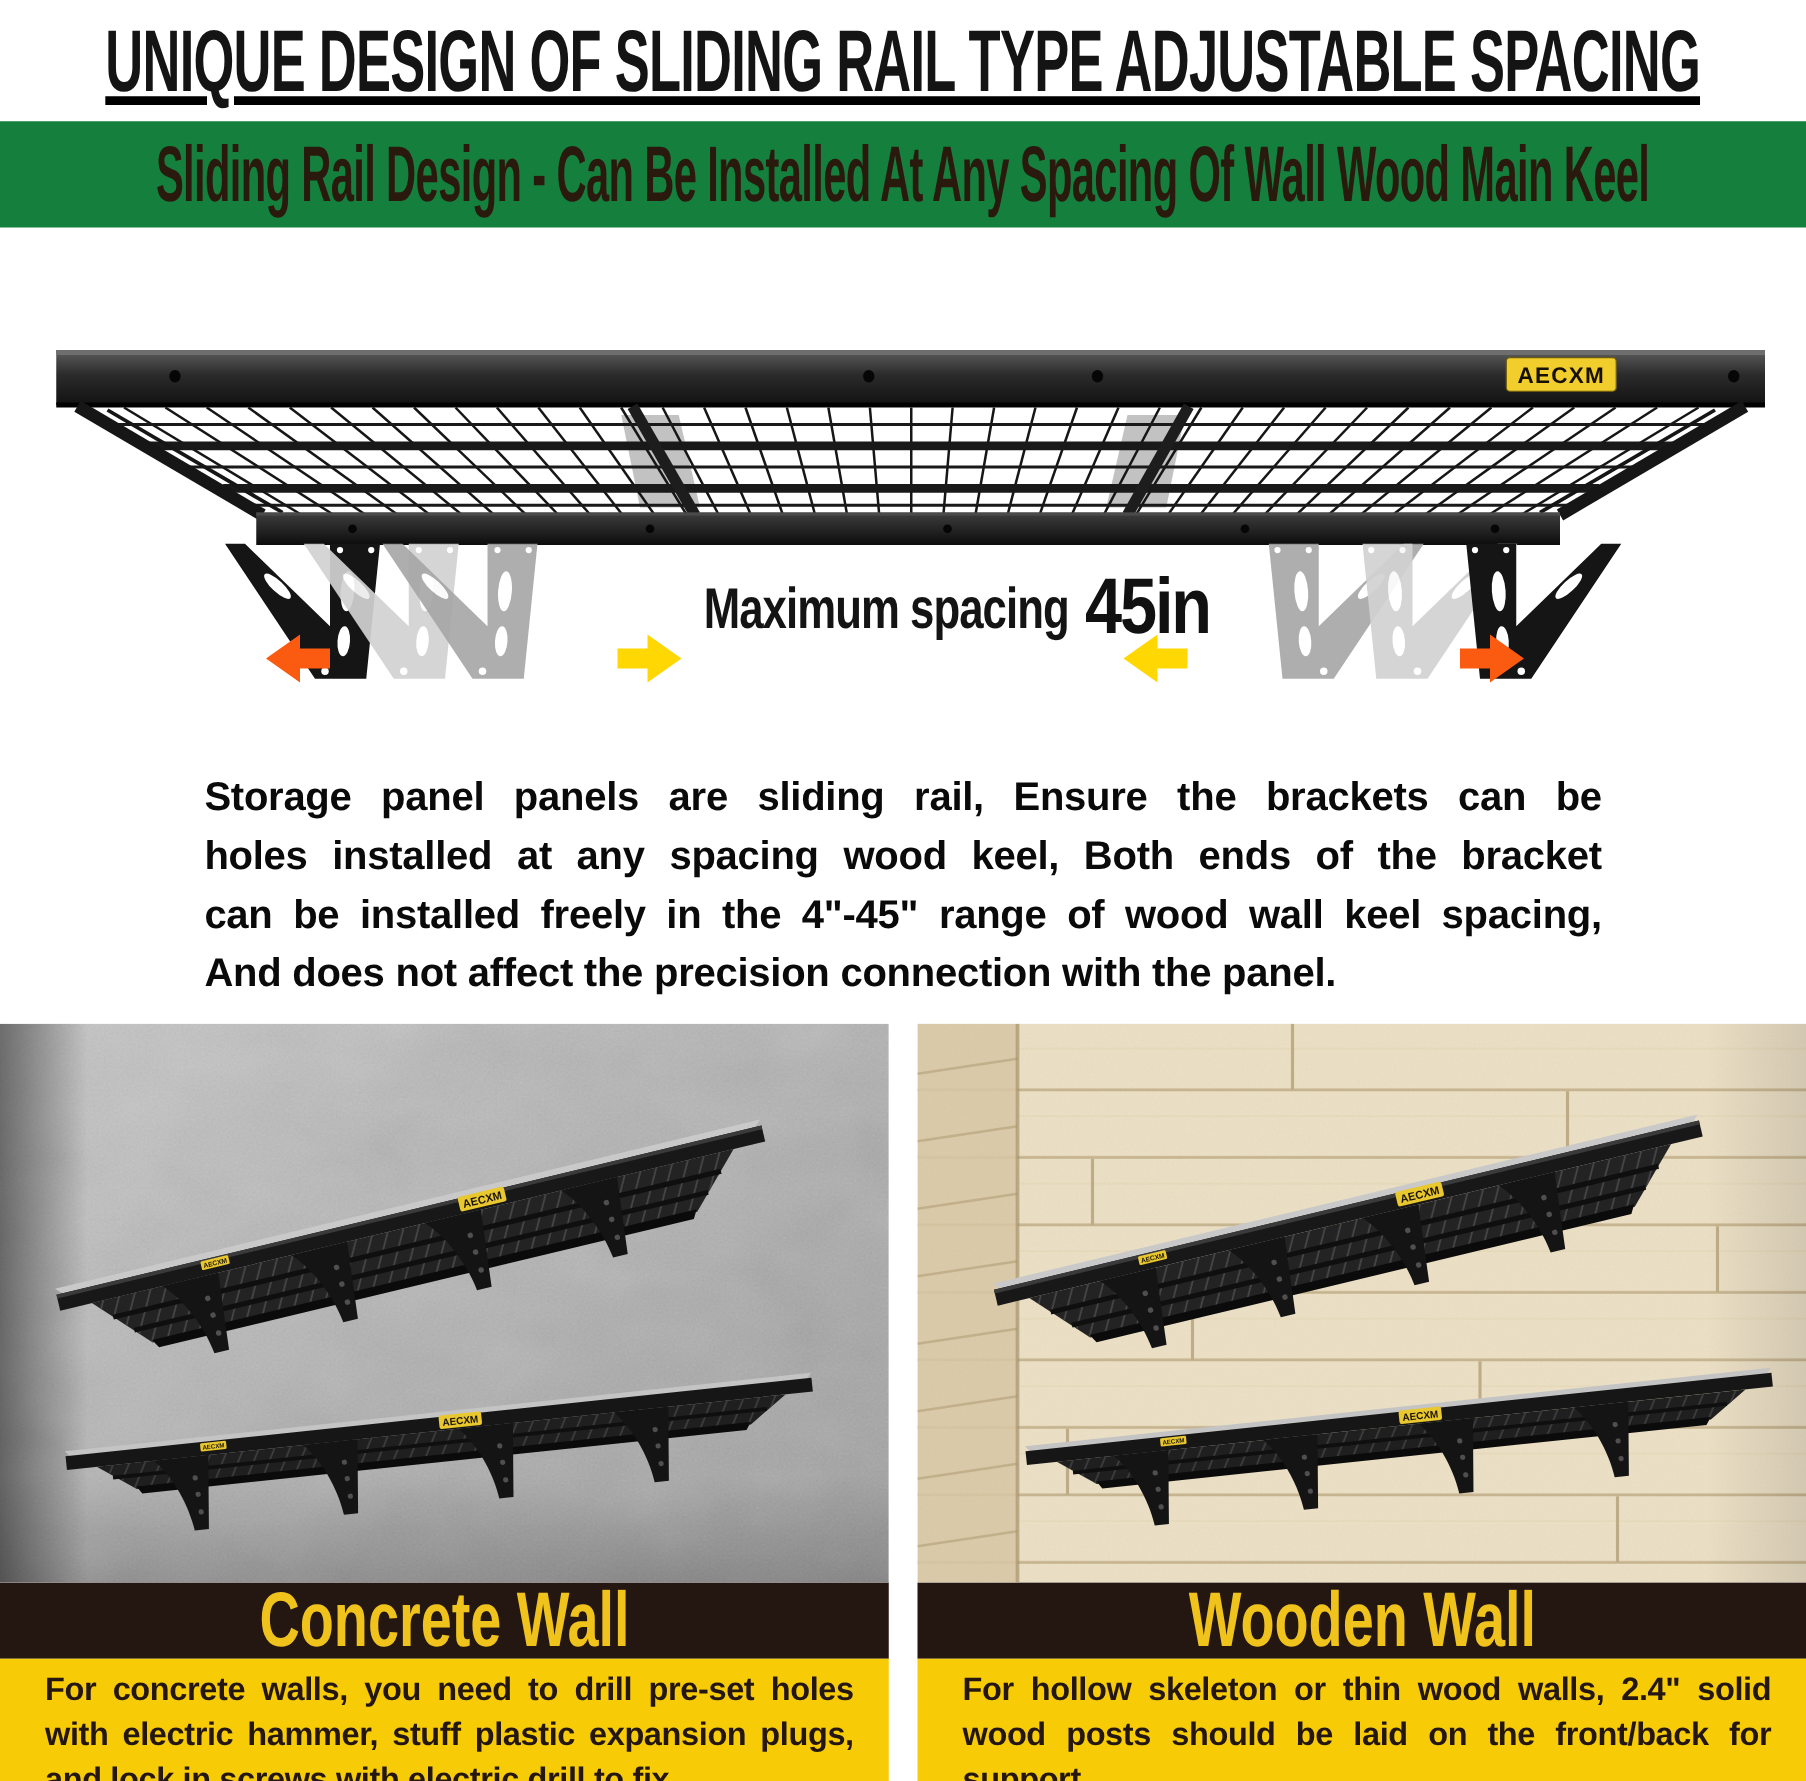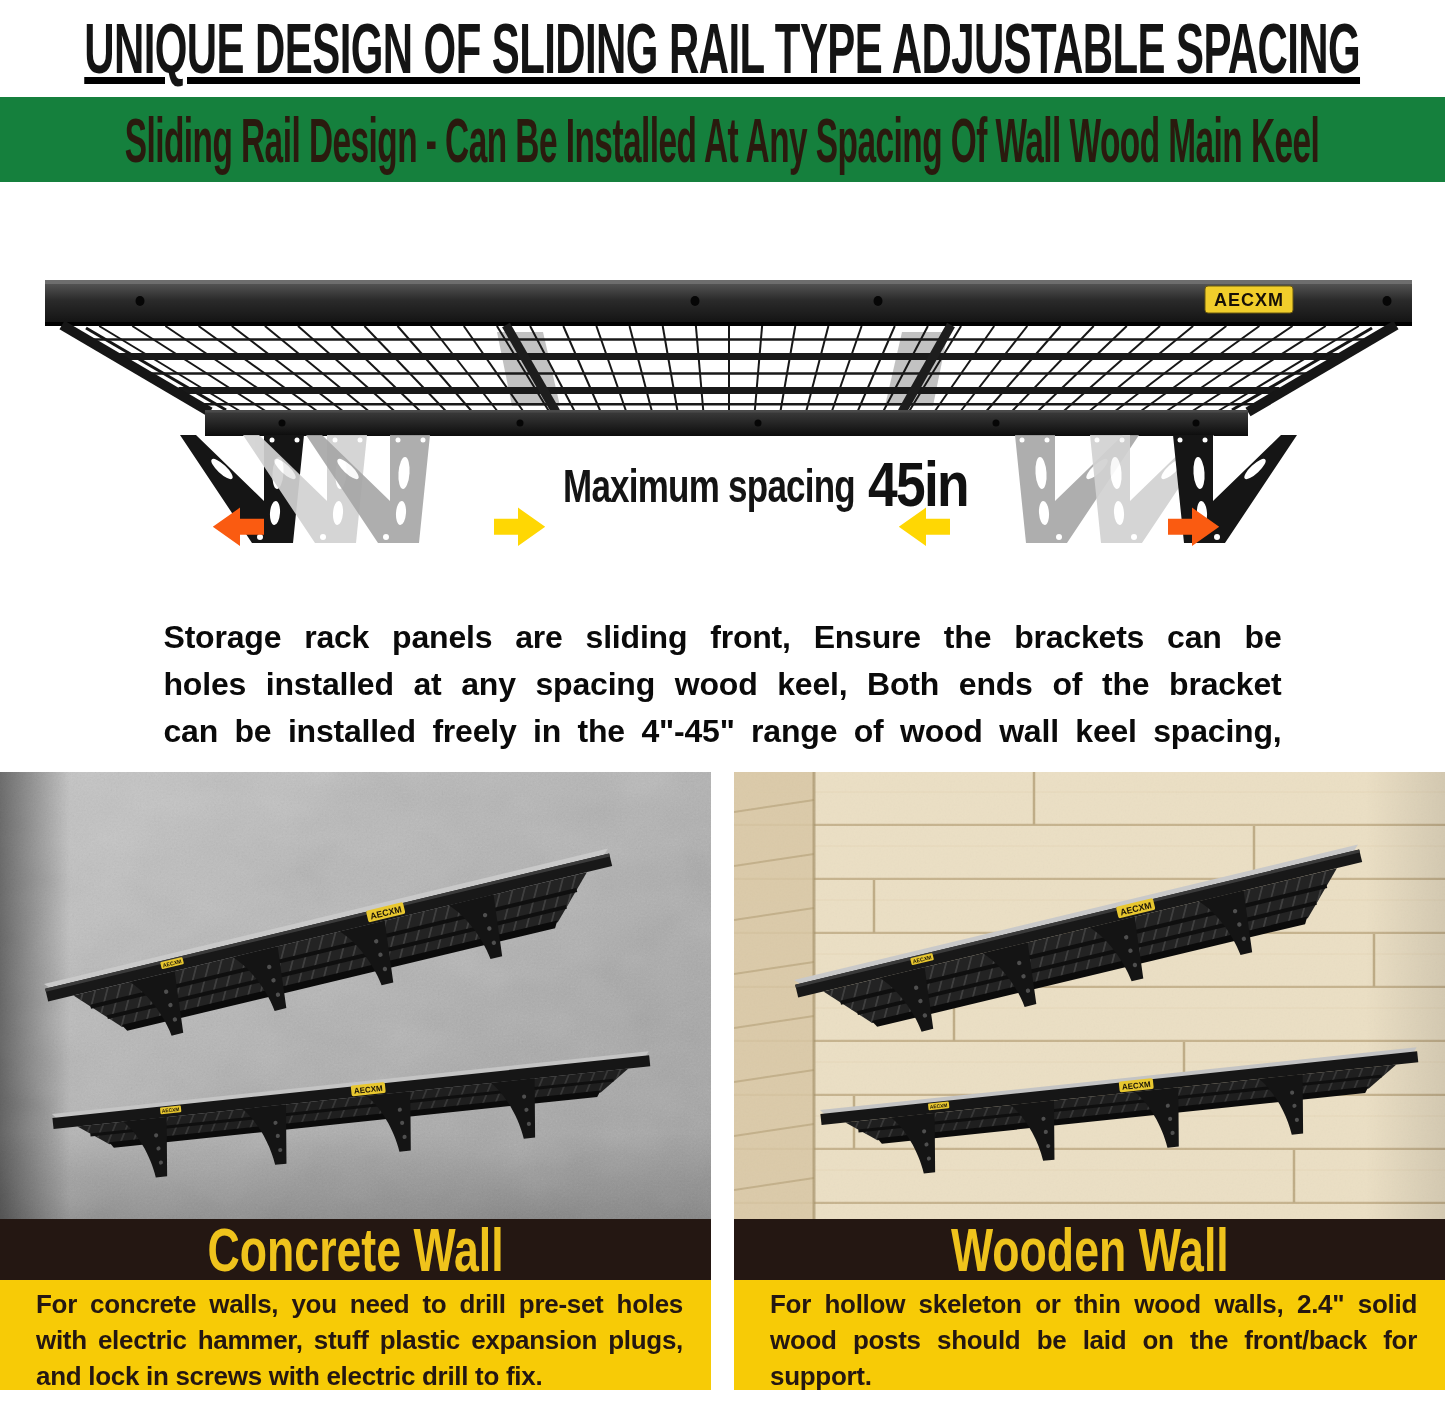--- a/index.html
+++ b/index.html
@@ -242,23 +242,24 @@
       <use href="#arr" fill="#FFD703" transform="translate(494,324) scale(0.8,0.8)"></use>
       <use href="#arr" fill="#FFD703" transform="translate(950,324) scale(-0.8,0.8)"></use>
       <use href="#arr" fill="#FA5B11" transform="translate(1168,324) scale(0.8,0.8)"></use>
 
       <text x="563" y="320" font-size="46" font-weight="700" fill="#141414" letter-spacing="-1" textLength="292" lengthAdjust="spacingAndGlyphs">Maximum spacing</text>
       <text x="868" y="324" font-size="63" font-weight="800" fill="#111" letter-spacing="-2" textLength="100" lengthAdjust="spacingAndGlyphs">45in</text>
     </svg>
   </div>
 
   <section class="body-text">
-    <div class="line just">Storage rack panels are sliding front, Ensure the brackets can be</div>
+    <div class="line just">Storage panel panels are sliding rail, Ensure the brackets can be</div>
     <div class="line just">holes installed at any spacing wood keel, Both ends of the bracket</div>
     <div class="line just">can be installed freely in the 4"-45" range of wood wall keel spacing,</div>
+    <div class="line">And does not affect the precision connection with the panel.</div>
   </section>
 
   <section class="panels">
 
     <article class="panel">
       <svg class="photo" viewBox="0 0 711 447" preserveAspectRatio="none">
         <rect width="711" height="447" fill="url(#concG)"></rect>
         <rect width="711" height="447" filter="url(#blotchF)" opacity="0.22"></rect>
         <rect width="711" height="447" filter="url(#grainF)" opacity="0.16"></rect>
         <rect width="70" height="447" fill="url(#edgeL)" opacity="0.45"></rect>

